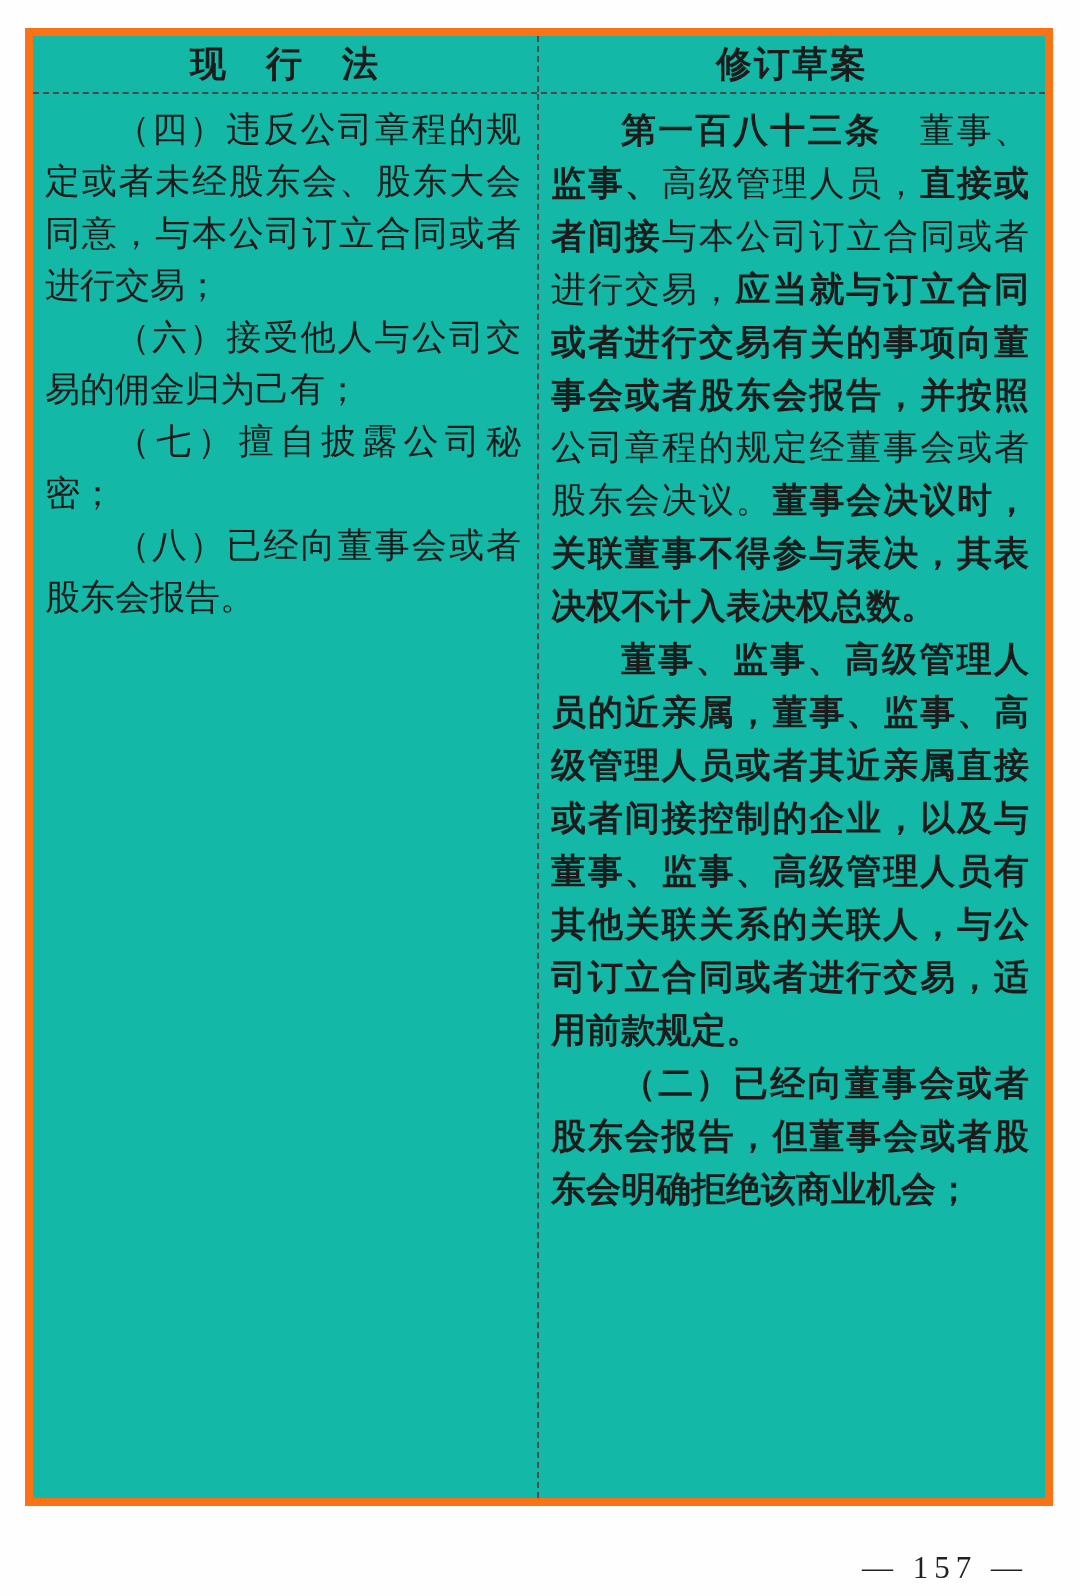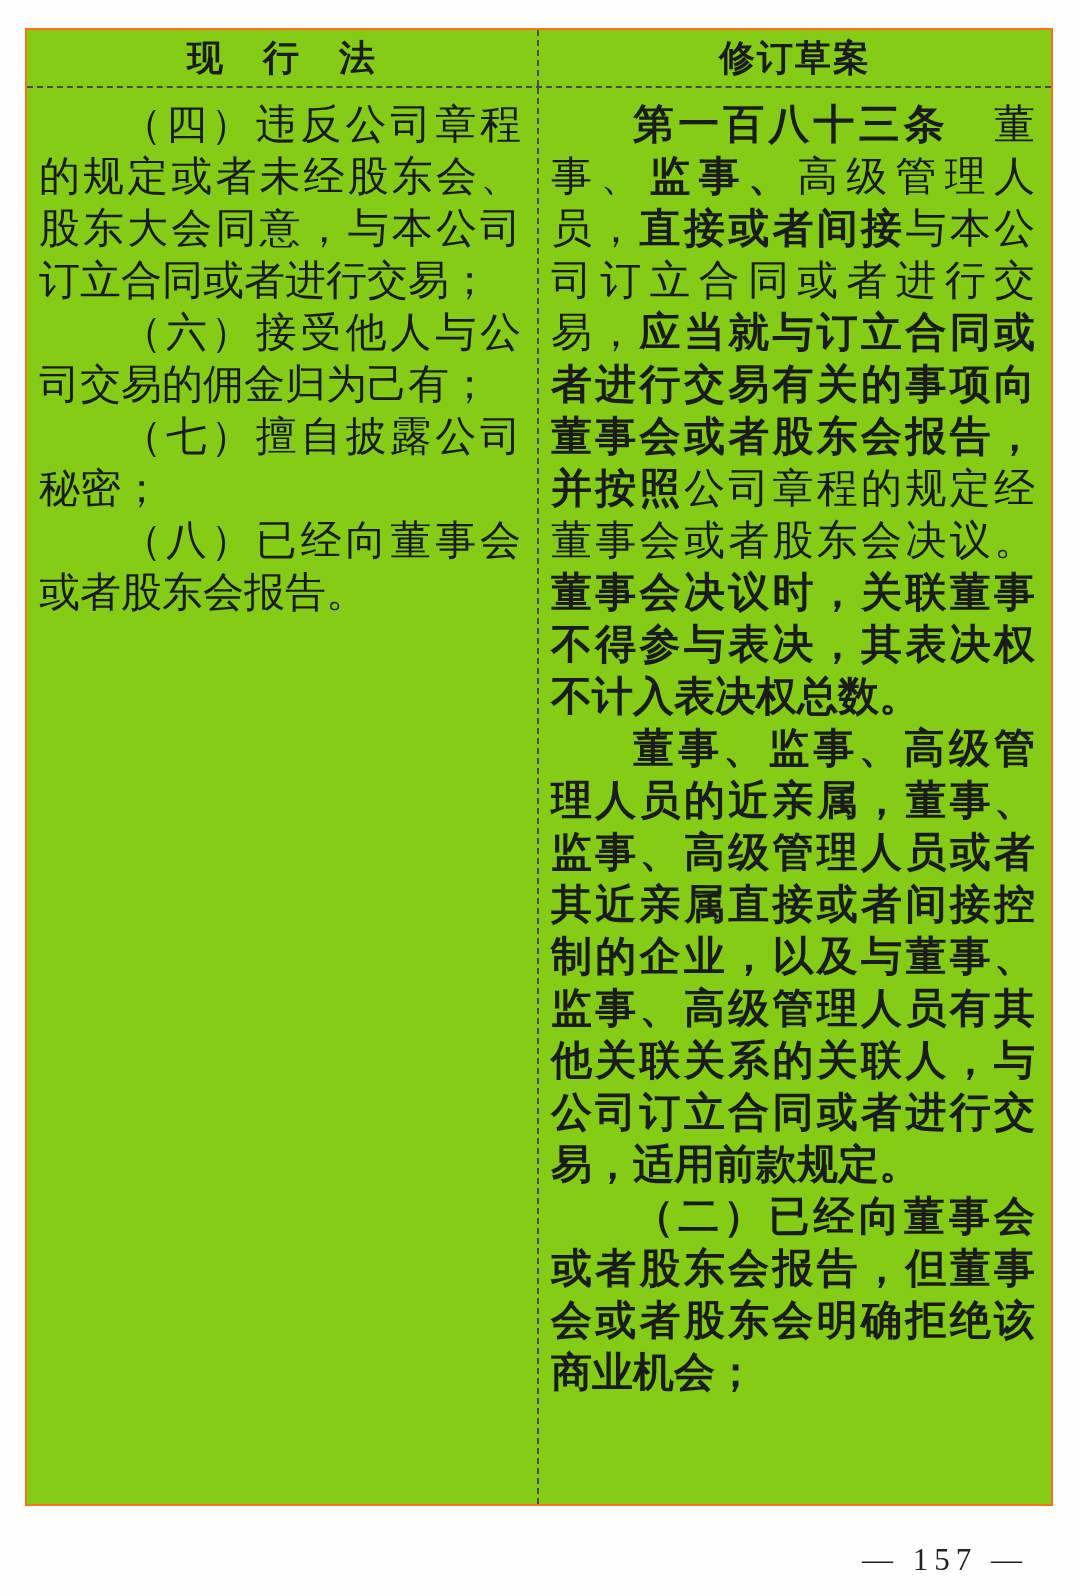--- a/index.html
+++ b/index.html
@@ -13,24 +13,24 @@
   .page {
     position: relative;
     width: 1080px; height: 1596px;
     background: #fefefe;
     overflow: hidden;
   }
   .cmp-table {
     position: absolute;
     left: 25px; top: 28px;
     width: 1028px; height: 1478px;
-    border: 2px solid #f97316;
+    border: 8px solid #f97316;
     display: flex;
     flex-direction: column;
-    background: #84cc16;
+    background: #14b8a6;
   }
   .header-row {
     display: flex;
     height: 58px;
     flex: 0 0 58px;
     border-bottom: 2px dashed #4a4a4a;
   }
   .header-cell {
     width: 50%;
     display: flex;
@@ -50,33 +50,33 @@
   .cell {
     width: 50%;
     padding: 10px 16px 0 12px;
     overflow: hidden;
   }
   .cell.left { border-right: 2px dashed #4a4a4a; }
   .cell p {
     margin: 0;
     text-indent: 2em;
     text-align: justify;
-    font-size: 41px;
+    font-size: 35px;
     line-height: 52px;
     color: #1b1b1b;
   }
   .cell p span { font-family: "Liberation Serif", "DejaVu Serif", serif; }
   .cell p span.b {
     font-family: "DejaVu Sans", "Liberation Sans", sans-serif;
     font-weight: bold;
   }
   .page-number {
     position: absolute;
     right: 52px;
-    bottom: 18px;
+    bottom: 10px;
     font-size: 31px;
     letter-spacing: 6px;
     color: #222;
     font-family: "Liberation Serif", "DejaVu Serif", serif;
   }
 </style>
 </head>
 <body>
 
 <div class="page">

